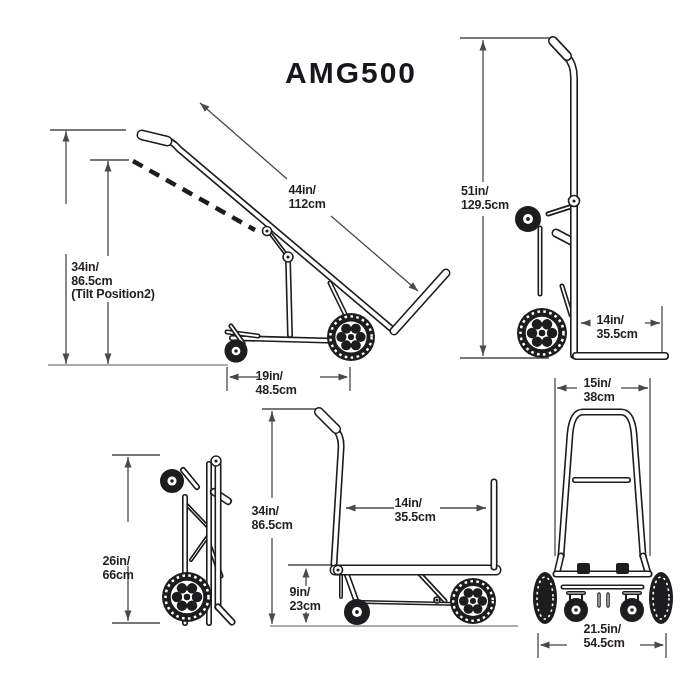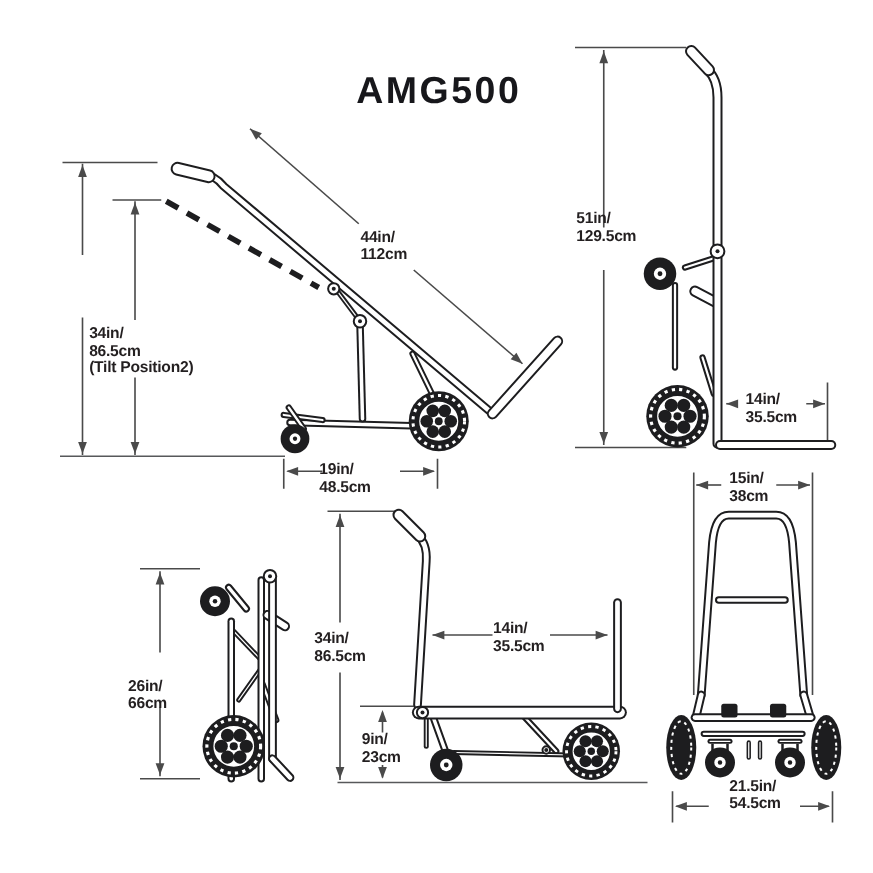--- a/index.html
+++ b/index.html
@@ -265,26 +265,26 @@
   <div class="title">AMG500</div>
 
   <div class="dim-label" style="left:113px;top:281px">34in/
 86.5cm
 (Tilt Position2)</div>
   <div class="dim-label" style="left:307px;top:197px">44in/
 112cm</div>
   <div class="dim-label" style="left:276px;top:383px">19in/
 48.5cm</div>
 
-  <div class="dim-label" style="left:485px;top:182px">51in/
+  <div class="dim-label" style="left:485px;top:198px">51in/
 129.5cm</div>
   <div class="dim-label" style="left:617px;top:327px">14in/
 35.5cm</div>
 
-  <div class="dim-label" style="left:118px;top:556px">26in/
+  <div class="dim-label" style="left:118px;top:568px">26in/
 66cm</div>
 
   <div class="dim-label" style="left:272px;top:518px">34in/
 86.5cm</div>
   <div class="dim-label" style="left:415px;top:510px">14in/
 35.5cm</div>
   <div class="dim-label" style="left:305px;top:599px">9in/
 23cm</div>
 
   <div class="dim-label" style="left:599px;top:390px">15in/

